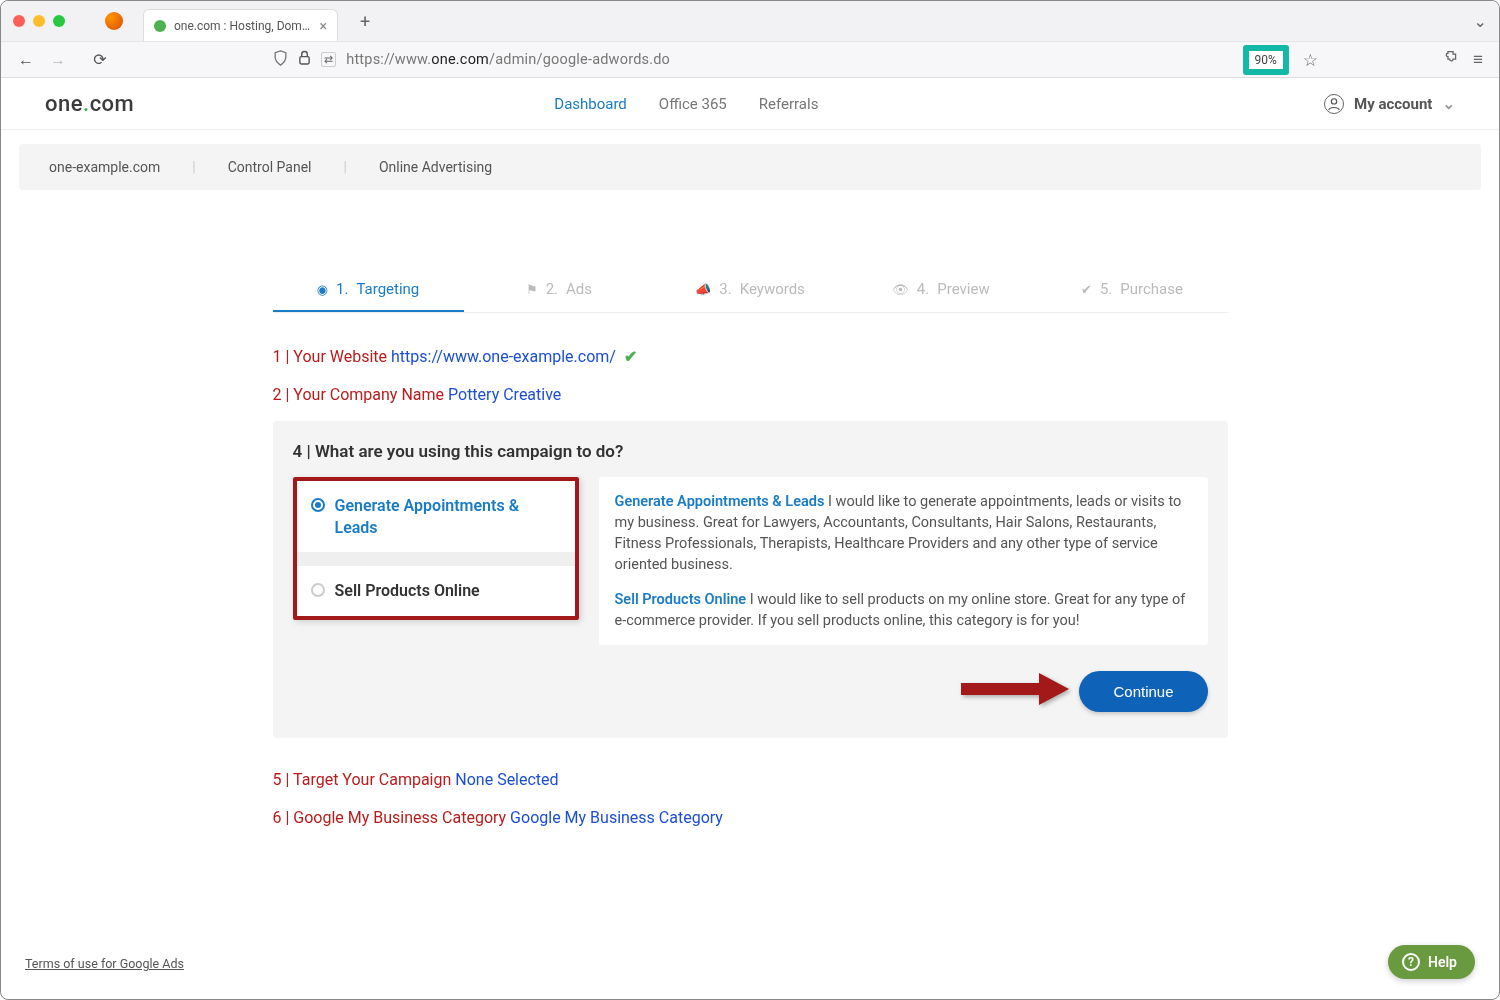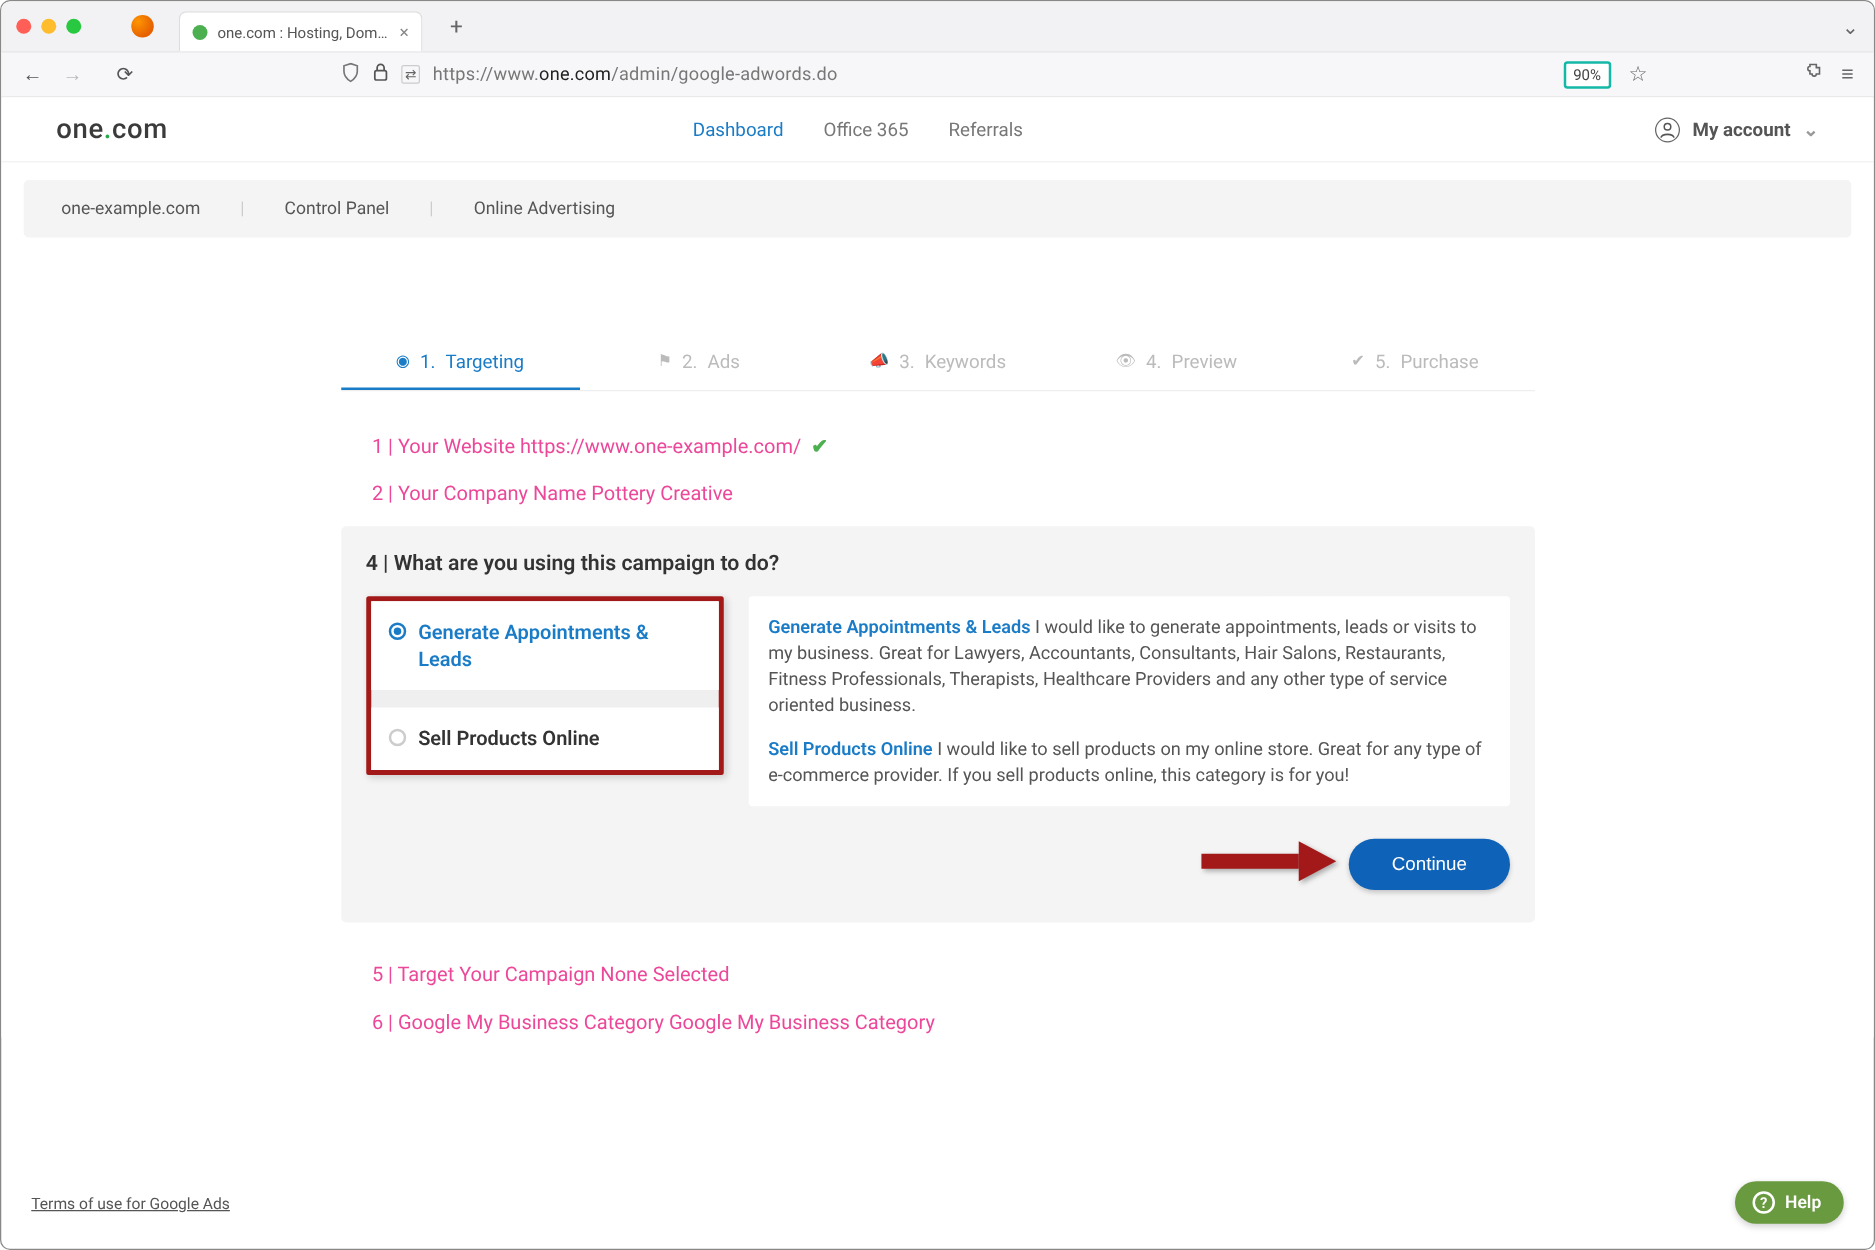--- a/index.html
+++ b/index.html
@@ -61,21 +61,21 @@
     gap: 10px;
     font-size: 14.5px;
     color: #777;
     padding-left: 150px;
   }
   .addr-shield { color: #777; }
   .addr-lock { color: #555; }
   .addr-toggle { font-size: 11px; color:#666; border:1px solid #ccc; padding:0 2px; border-radius:2px;}
   .url-text { letter-spacing: 0.2px; }
   .url-dark { color: #222; }
-  .zoom-badge { background: #fff; border: 2px solid #14b8a6; border-radius: 3px; padding: 2px 6px; font-size: 12px; color: #444; }
+  .zoom-badge { background: #fff; border: 6px solid #14b8a6; border-radius: 3px; padding: 2px 6px; font-size: 12px; color: #444; }
   .star-icon, .ext-icon, .menu-icon { color: #666; font-size: 17px; cursor: pointer; }
 
   
   .page-header {
     height: 52px;
     border-bottom: 1px solid #eee;
     display: flex;
     align-items: center;
     padding: 0 44px;
     background: #fff;
@@ -116,22 +116,22 @@
     align-items: center;
     justify-content: center;
     gap: 8px;
     border-bottom: 2px solid transparent;
   }
   .step.active { color: #1a7cc7; border-bottom-color: #1a7cc7; }
   .step-icon { font-size: 13px; }
 
   .q-list { margin-top: 32px; font-size: 16px; color: #444; }
   .q-row { margin-bottom: 14px; line-height: 1.5; }
-  .q-num { color: #ec4899; margin-left: 25px; }
-  .q-link { color: #ec4899; cursor: pointer; }
+  .q-num { color: #b91c1c; }
+  .q-link { color: #1d4ed8; cursor: pointer; }
   .check { color: #4caf50; font-weight: bold; margin-left: 4px; }
 
   .panel {
     background: #f4f4f4;
     border-radius: 4px;
     padding: 20px 20px 26px 20px;
     margin-top: 6px;
   }
   .panel-title { font-size: 17px; font-weight: 600; color: #333; margin-bottom: 16px; }
 

